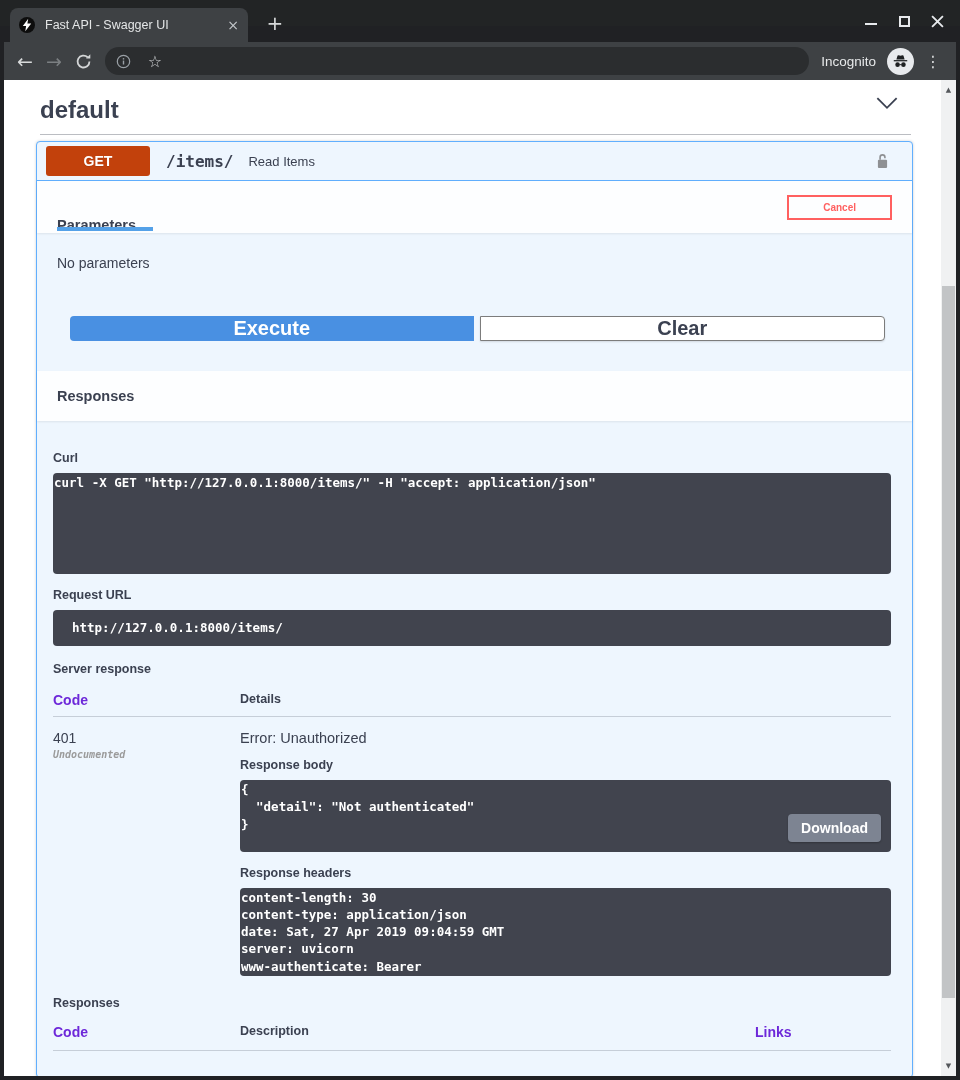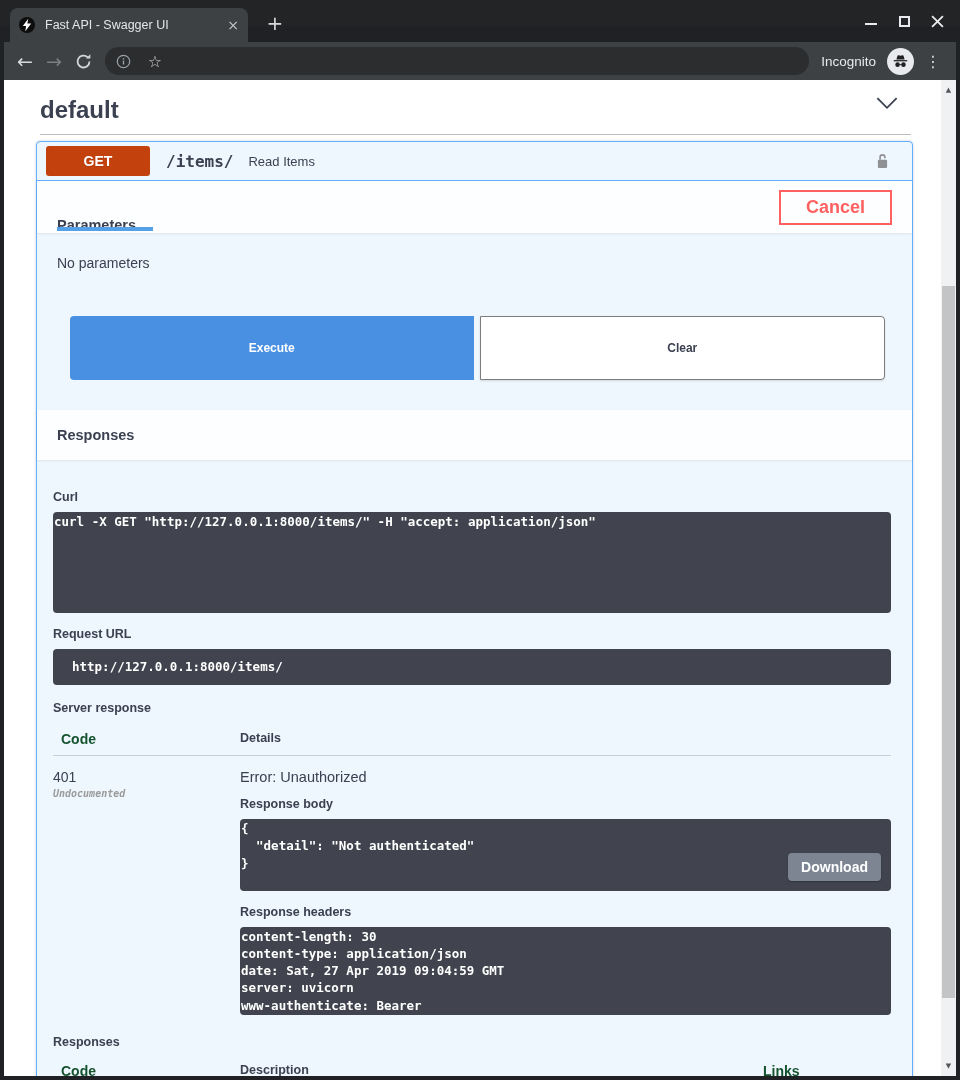--- a/index.html
+++ b/index.html
@@ -62,47 +62,47 @@
   .op-path { font-family:"DejaVu Sans Mono",monospace; font-weight:bold; font-size:16px; color:#3b4151; margin-left:16px; }
   .op-desc { font-size:13px; color:#3b4151; margin-left:15px; }
   .lock { margin-left:auto; margin-right:12px; display:flex; }
 
   .sec-header { background:rgba(255,255,255,.85); display:flex; align-items:center; justify-content:space-between;
                 padding:0 20px; height:52px; box-shadow:0 1px 2px rgba(0,0,0,.08); }
   .tab-item { position:relative; align-self:stretch; display:flex; align-items:flex-end; }
   .tab-item h4 { font-size:14.5px; font-weight:bold; color:#3b4151; }
   .tab-bar { position:absolute; bottom:2px; left:0; width:96px; height:4px; background:#54a1e8; }
   .btn-cancel { background:transparent; border:2px solid #ff6060; color:#ff6060; font-weight:bold;
-                font-size:18px; padding:5px 25px; border-radius:0; cursor:pointer;
+                font-size:10px; padding:5px 34px; border-radius:0; cursor:pointer;
                 font-family:"Liberation Sans",sans-serif; }
   .responses-hdr { height:50px; }
   .responses-hdr h4 { font-size:14.5px; font-weight:bold; color:#3b4151; }
 
   .no-params { padding:22px 20px 0; font-size:14px; color:#3b4151; }
   .exec-row { display:flex; padding:45px 27px 30px; }
-  .exec-row button { flex:1; font-weight:bold; font-size:12px; padding:24px 0; cursor:pointer;
+  .exec-row button { flex:1; font-weight:bold; font-size:20px; padding:0 0; cursor:pointer;
                      font-family:"Liberation Sans",sans-serif;margin-left:6px; }
   .btn-execute { background:#4990e2; color:#fff; border:none; border-radius:4px 0 0 4px; }
   .btn-clear { background:#fff; color:#3b4151; border:1px solid #7c7c7c; border-radius:0 4px 4px 0;
                box-shadow:0 1px 2px rgba(0,0,0,.12); }
 
   .responses-inner { padding:30px 21px 26px 16px; }
   .responses-inner h5 { font-size:12.5px; font-weight:bold; color:#3b4151; margin-bottom:8px; }
   .code { background:#41444e; border-radius:4px; padding:1px; color:#fff;
           font-family:"DejaVu Sans Mono",monospace; font-size:12.5px; font-weight:bold;
           line-height:1.4; white-space:pre-wrap; word-break:break-all; }
   .code.curl { height:101px; }
   .code.one-line { padding:9px 19px; }
   .lbl-mt14 { margin-top:14px; }
   .lbl-mt16 { margin-top:16px; }
 
   .tbl-head { display:grid; grid-template-columns:187px 1fr; padding-bottom:8px;
               border-bottom:1px solid rgba(59,65,81,.22); margin-top:16px; }
   .tbl-row { display:grid; grid-template-columns:187px 1fr; padding-top:13px; }
-  .h14 { font-size:14px; font-weight:bold; color:#14532d;margin-left:8px; }
+  .h14 { font-size:14px; font-weight:bold; color:#6d28d9; }
   .h12 { font-size:12.5px; font-weight:bold; color:#3b4151; }
   .status { font-size:14px; color:#3b4151; }
   .undoc { font-family:"DejaVu Sans Mono",monospace; font-style:italic; font-weight:bold;
            font-size:10px; color:#9b9b9b; margin-top:3px; }
   .err { font-size:14.5px; color:#3b4151; margin-bottom:12px; }
   .body-wrap { position:relative; margin:0 0 14px; }
   .code.body { height:72px; }
   .btn-download { position:absolute; right:10px; bottom:10px; background:#7d8492; color:#fff;
                   font-weight:bold; font-size:14px; padding:6px 13px; border:none; border-radius:4px;
                   box-shadow:0 1px 2px rgba(0,0,0,.25); cursor:pointer; font-family:"Liberation Sans",sans-serif; }

